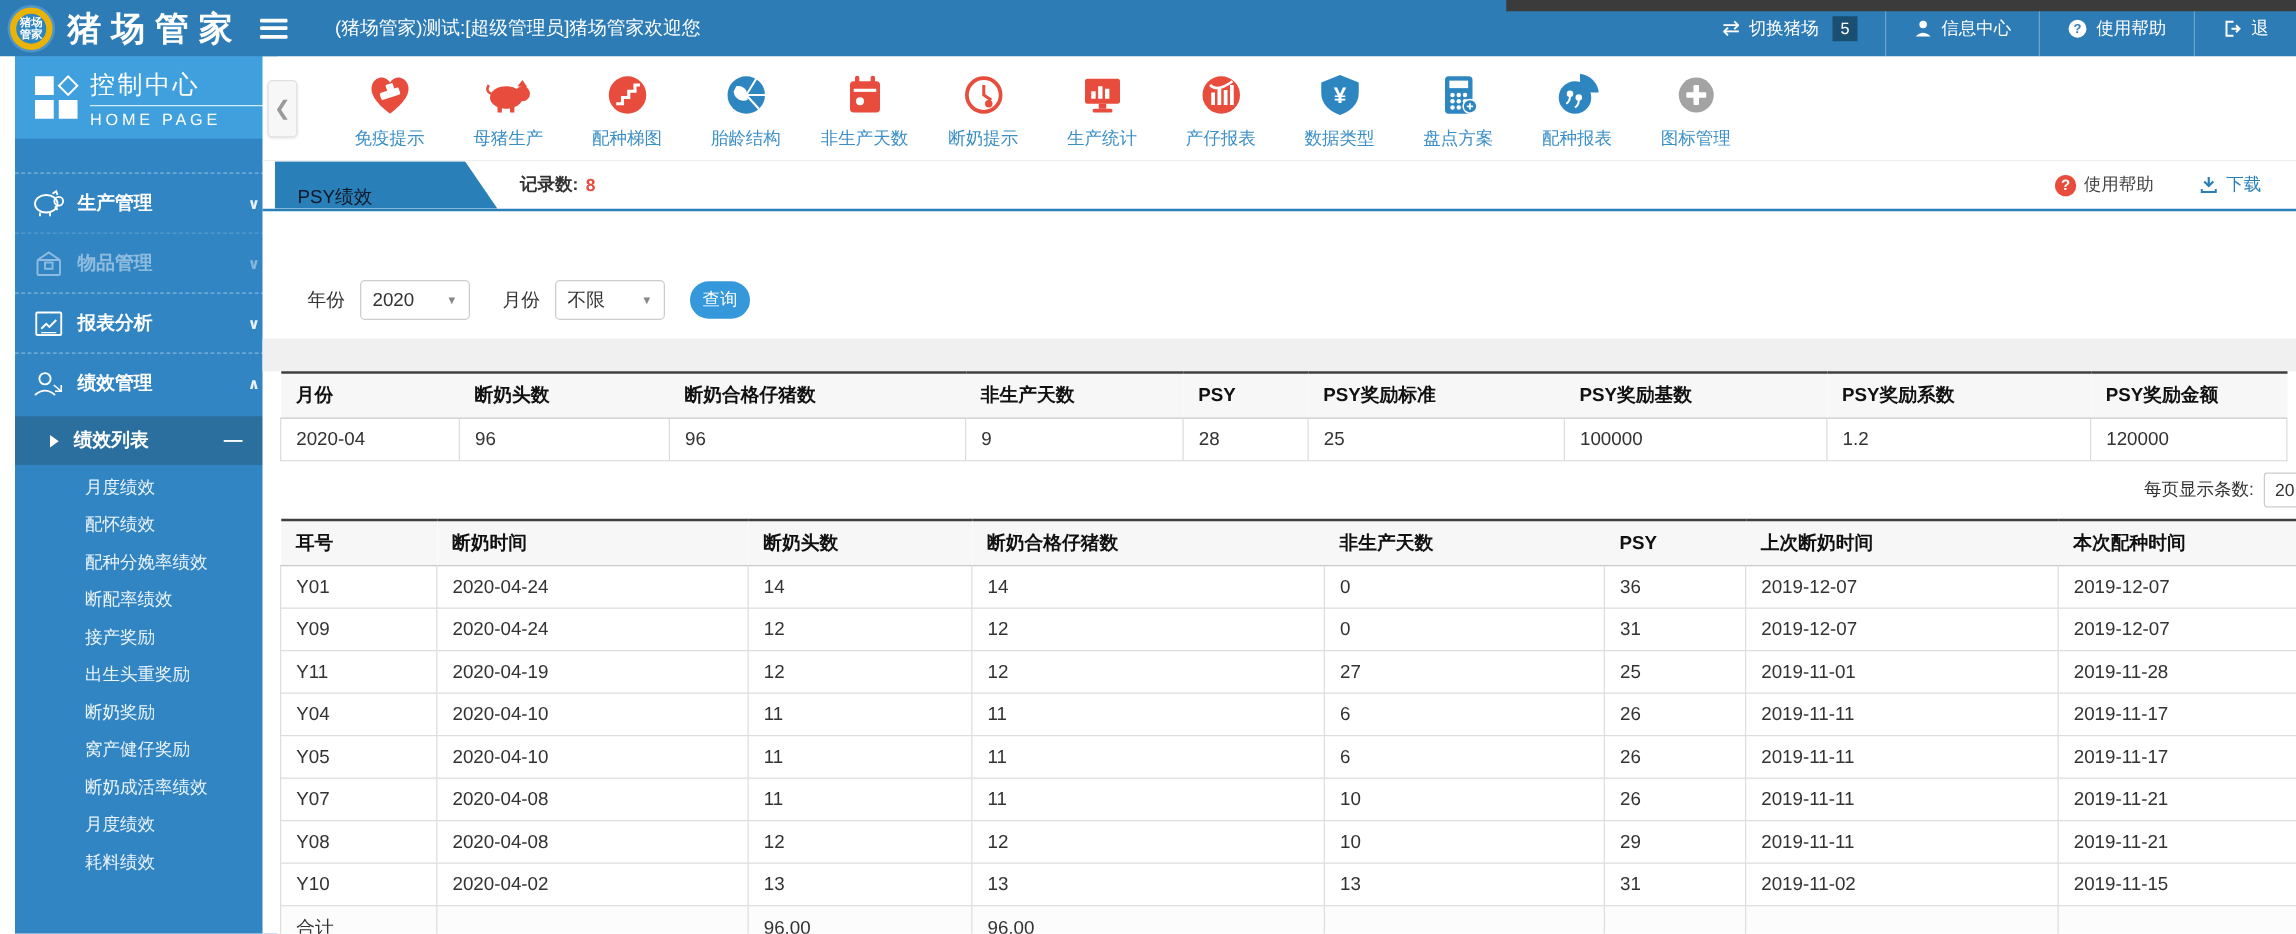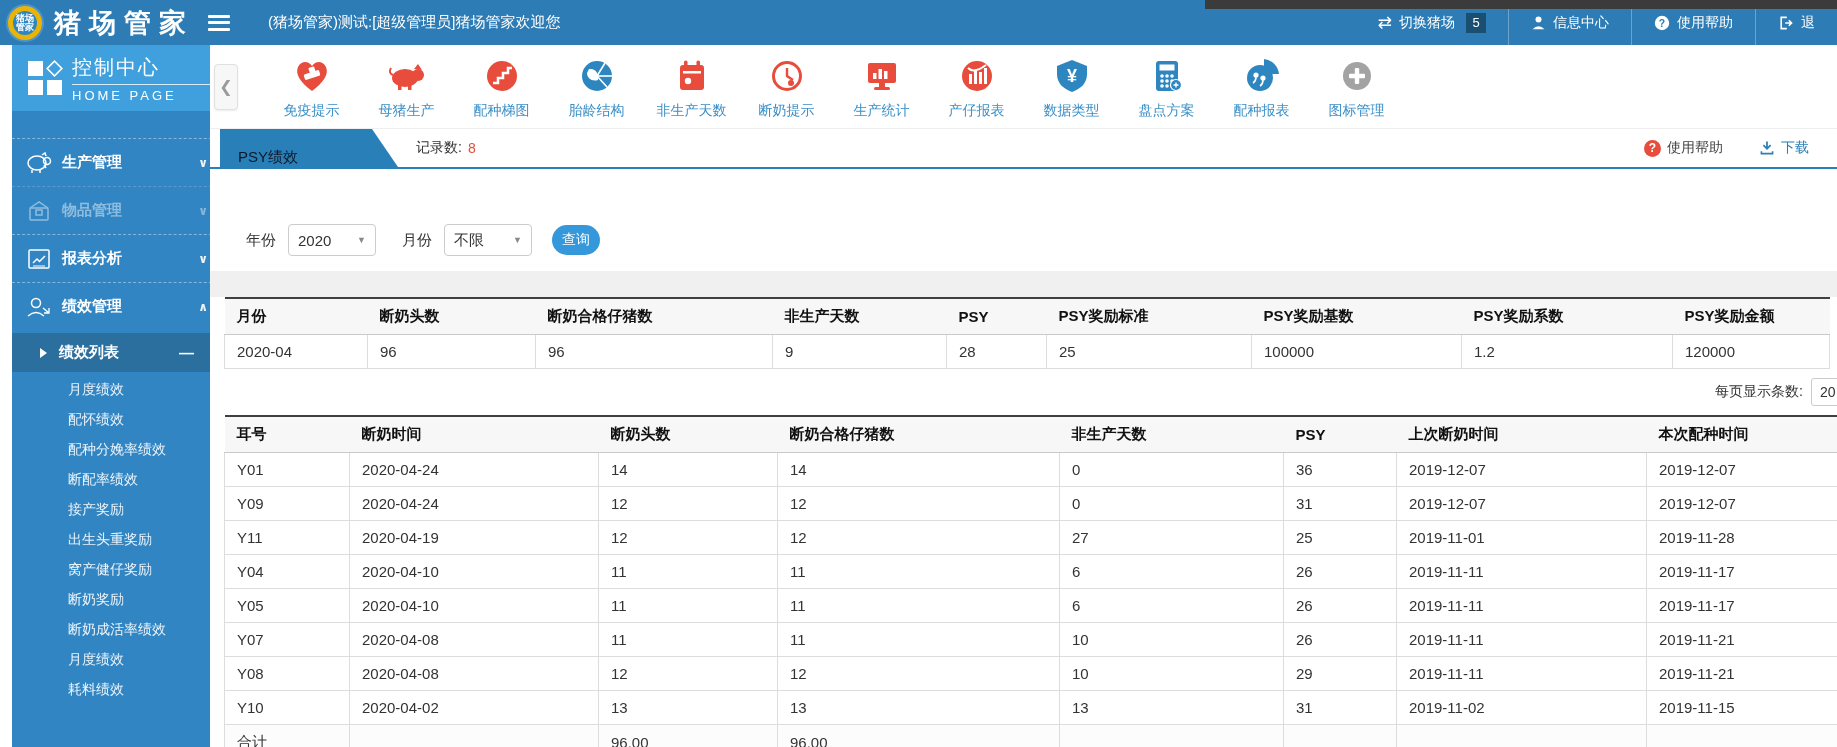--- a/index.html
+++ b/index.html
@@ -45,21 +45,21 @@
 
   .toolbar{height:84px;display:flex;align-items:center;border-bottom:1px solid #efefef;}
   .back-btn{width:24px;height:46px;background:#f7f7f7;border:1px solid #e0e0e0;border-radius:4px;margin-left:4px;display:flex;align-items:center;justify-content:center;color:#9a9a9a;font-size:16px;cursor:pointer;box-shadow:0 1px 2px rgba(0,0,0,.08);}
   .ticons{display:flex;margin-left:26px;}
   .titem{width:95px;display:flex;flex-direction:column;align-items:center;gap:4px;cursor:pointer;}
   .titem .glyph{width:44px;height:44px;display:flex;align-items:center;justify-content:center;}
   .titem .tlabel{font-size:14px;color:#3a8fc7;white-space:nowrap;}
 
   .tabrow{height:40px;border-bottom:2px solid #2980b9;display:flex;align-items:flex-end;position:relative;}
   .tab{height:38px;margin-left:10px;background:#2980b9;color:#0f172a;font-size:15px;display:flex;align-items:flex-end;padding:0 46px 0 18px;min-width:178px;clip-path:polygon(0 0,calc(100% - 26px) 0,100% 100%,0 100%);cursor:pointer;}
-  .rec{display:flex;align-items:center;font-size:14px;color:#333;margin-left:18px;height:38px;}
+  .rec{display:flex;align-items:center;font-size:14px;color:#333;margin-left:18px;height:38px;font-weight:bold;}
   .rec .num{color:#e74c3c;margin-left:6px;}
   .tab-links{margin-left:auto;display:flex;align-items:center;gap:36px;height:38px;padding-right:28px;}
   .tlink{display:flex;align-items:center;gap:6px;font-size:14px;color:#444;cursor:pointer;white-space:nowrap;}
   .tlink.blue{color:#2980b9;}
   .qmark{width:17px;height:17px;border-radius:50%;background:#e74c3c;color:#fff;font-size:12px;font-weight:bold;display:flex;align-items:center;justify-content:center;}
 
   .filters{height:62px;display:flex;align-items:center;padding-left:36px;gap:12px;font-size:15px;color:#333;margin-top:40px;}
   .select{width:88px;height:32px;border:1px solid #ccc;border-radius:4px;background:#fff;display:flex;align-items:center;justify-content:space-between;padding:0 9px;cursor:pointer;}
   .select .arr{font-size:9px;color:#888;}
   .btn-query{width:48px;height:30px;border:none;border-radius:15px;background:#3498db;color:#fff;font-size:14px;cursor:pointer;margin-left:8px;}
@@ -184,22 +184,22 @@
     <span>绩效列表</span>
     <span class="minus">—</span>
   </div>
   <div class="submenu">
     <div class="sub-item">月度绩效</div>
     <div class="sub-item">配怀绩效</div>
     <div class="sub-item">配种分娩率绩效</div>
     <div class="sub-item">断配率绩效</div>
     <div class="sub-item">接产奖励</div>
     <div class="sub-item">出生头重奖励</div>
+    <div class="sub-item">断奶奖励</div>
     <div class="sub-item">窝产健仔奖励</div>
-    <div class="sub-item">断奶奖励</div>
     <div class="sub-item">断奶成活率绩效</div>
     <div class="sub-item">月度绩效</div>
     <div class="sub-item">耗料绩效</div>
   </div>
 </div>
 
 <div class="main">
 
   <div class="toolbar">
     <div class="back-btn">❮</div>

